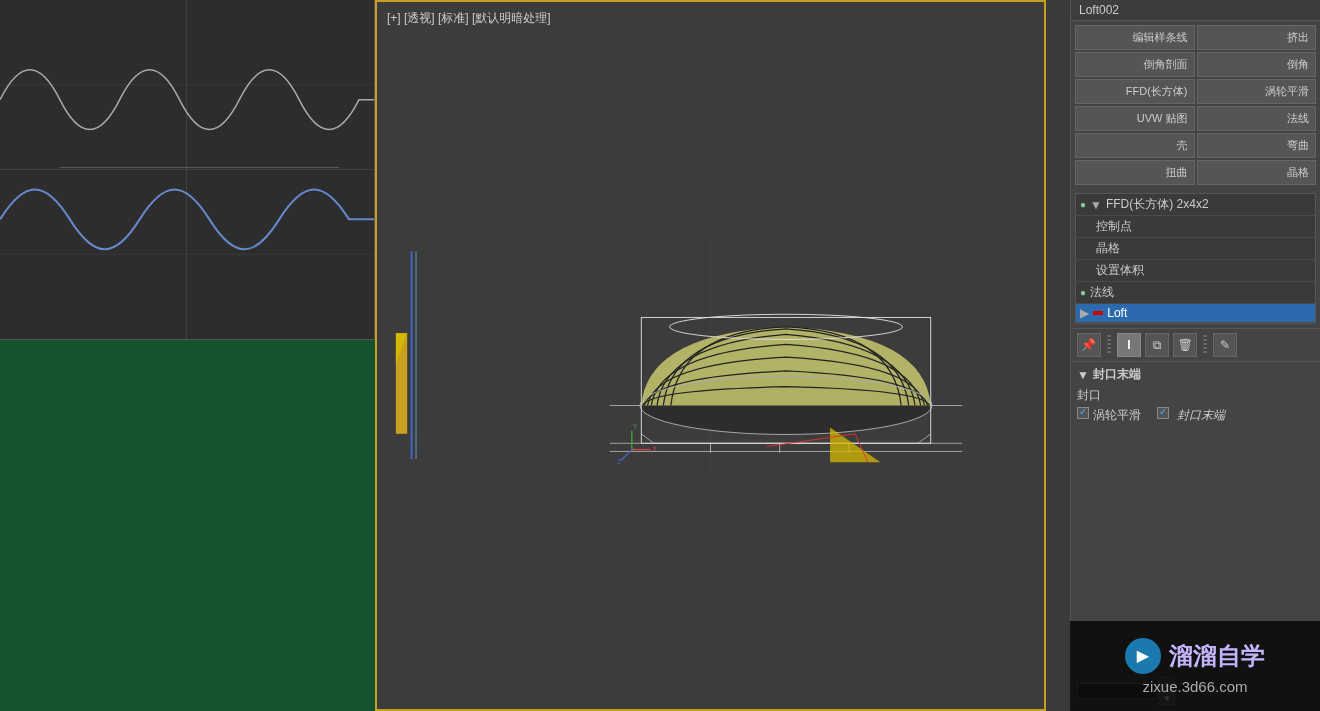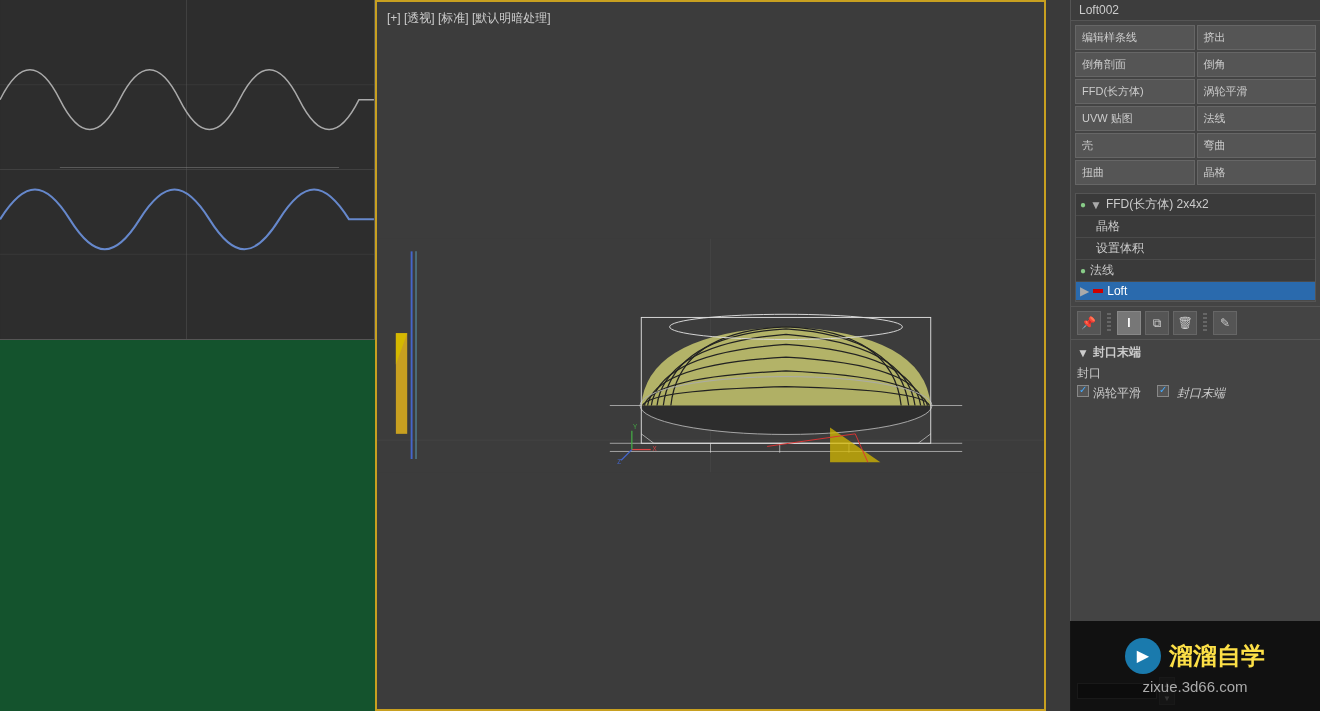--- a/index.html
+++ b/index.html
@@ -103,21 +103,21 @@
       grid-template-columns: 1fr 1fr;
       gap: 2px;
       padding: 4px;
     }
 
     .mod-btn {
       background: #555;
       border: 1px solid #666;
       color: #ccc;
       padding: 4px 6px;
-      text-align: left;
+      text-align: right;
       font-size: 11px;
       cursor: pointer;
       font-family: 'Microsoft YaHei', SimHei, sans-serif;
     }
 
     
     .modifier-stack {
       background: #3a3a3a;
       margin: 4px;
       border: 1px solid #555;
@@ -272,21 +272,21 @@
       display: flex;
       align-items: center;
       justify-content: center;
       font-size: 16px;
       color: white;
     }
 
     .watermark-text-main {
       font-size: 24px;
       font-weight: bold;
-      color: #fde047;
+      color: #c4b5fd;
       font-family: Liberation Mono, monospace;
     }
 
     .watermark-url {
       font-size: 15px;
       color: #aaa;
     }
 
     
     .svg-overlay {
@@ -527,20 +527,23 @@
 
     <div class="modifier-stack">
 
       <div class="stack-item">
         <span class="eye-icon">●</span>
         <span class="arrow">▼</span>
         <span>FFD(长方体) 2x4x2</span>
       </div>
 
       <div class="stack-item">
+        <span class="indent1">控制点</span>
+      </div>
+      <div class="stack-item">
         <span class="indent1">晶格</span>
       </div>
       <div class="stack-item">
         <span class="indent1">设置体积</span>
       </div>
 
       <div class="stack-item">
         <span class="eye-icon">●</span>
         <span>法线</span>
       </div>

